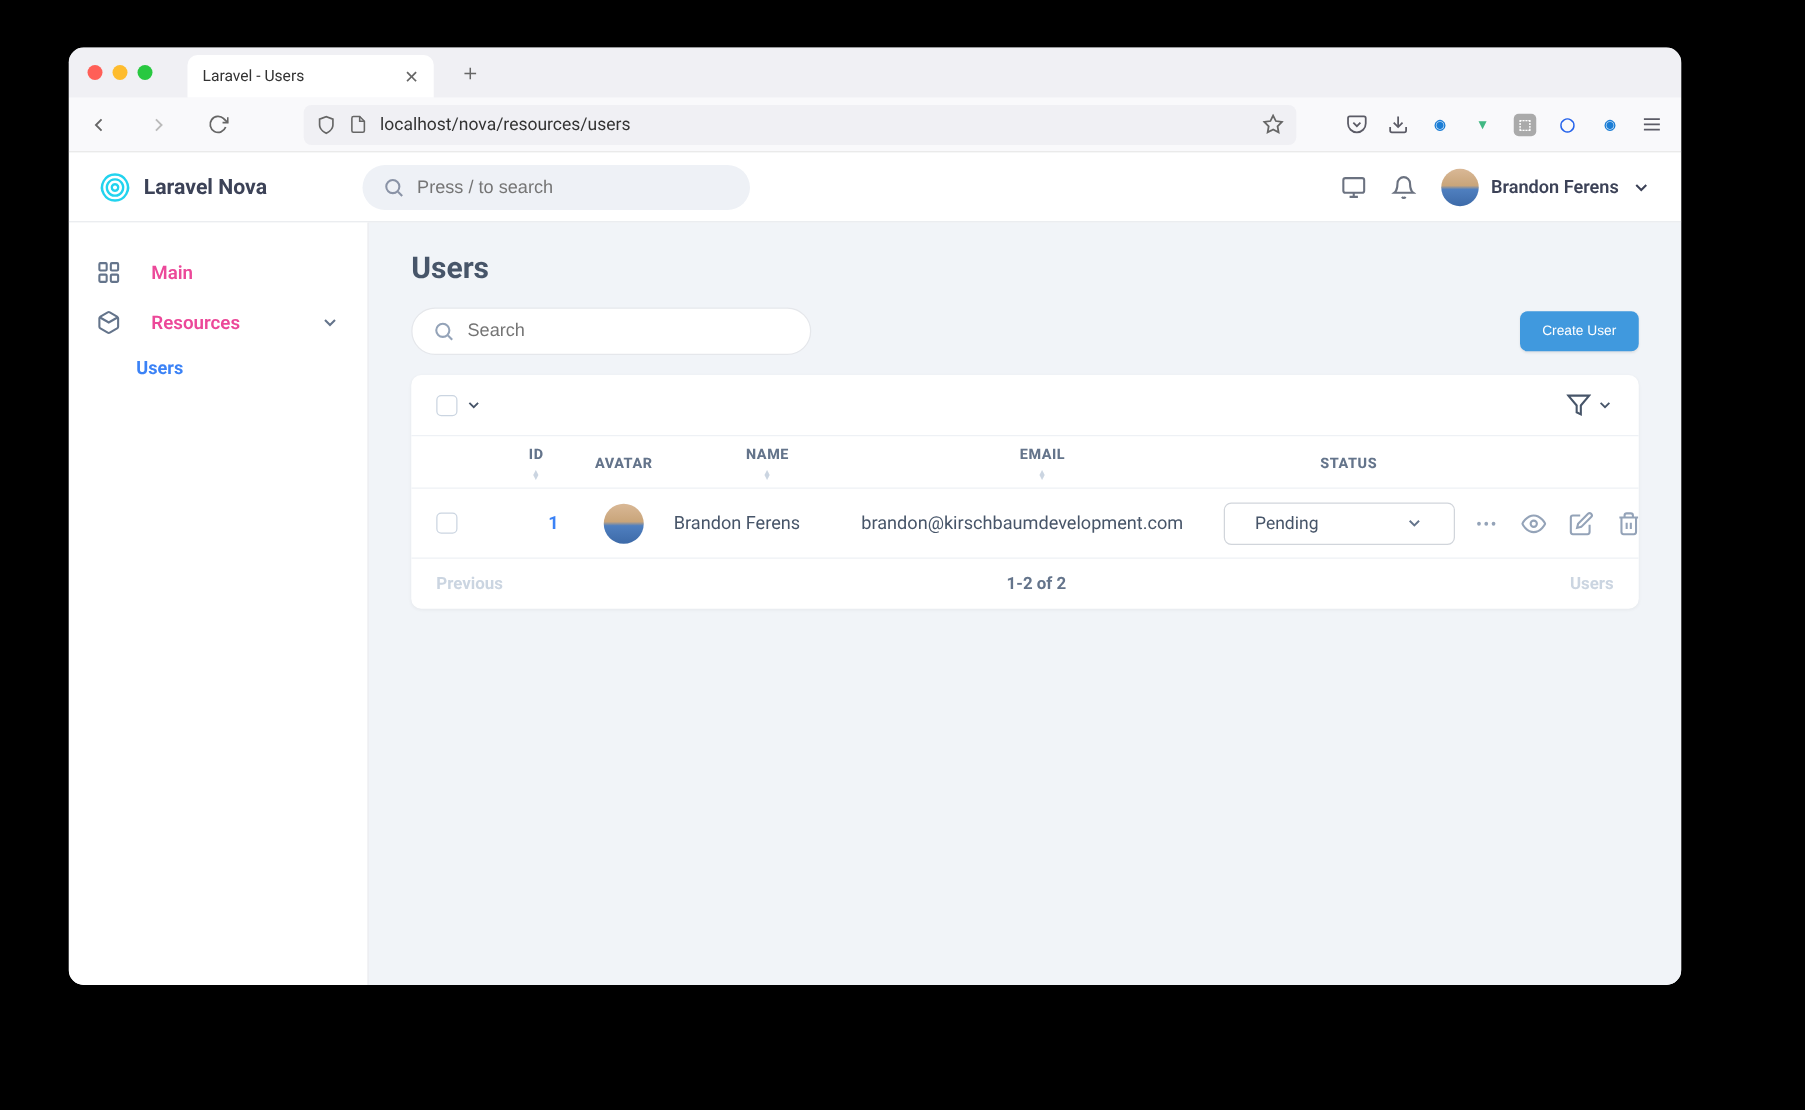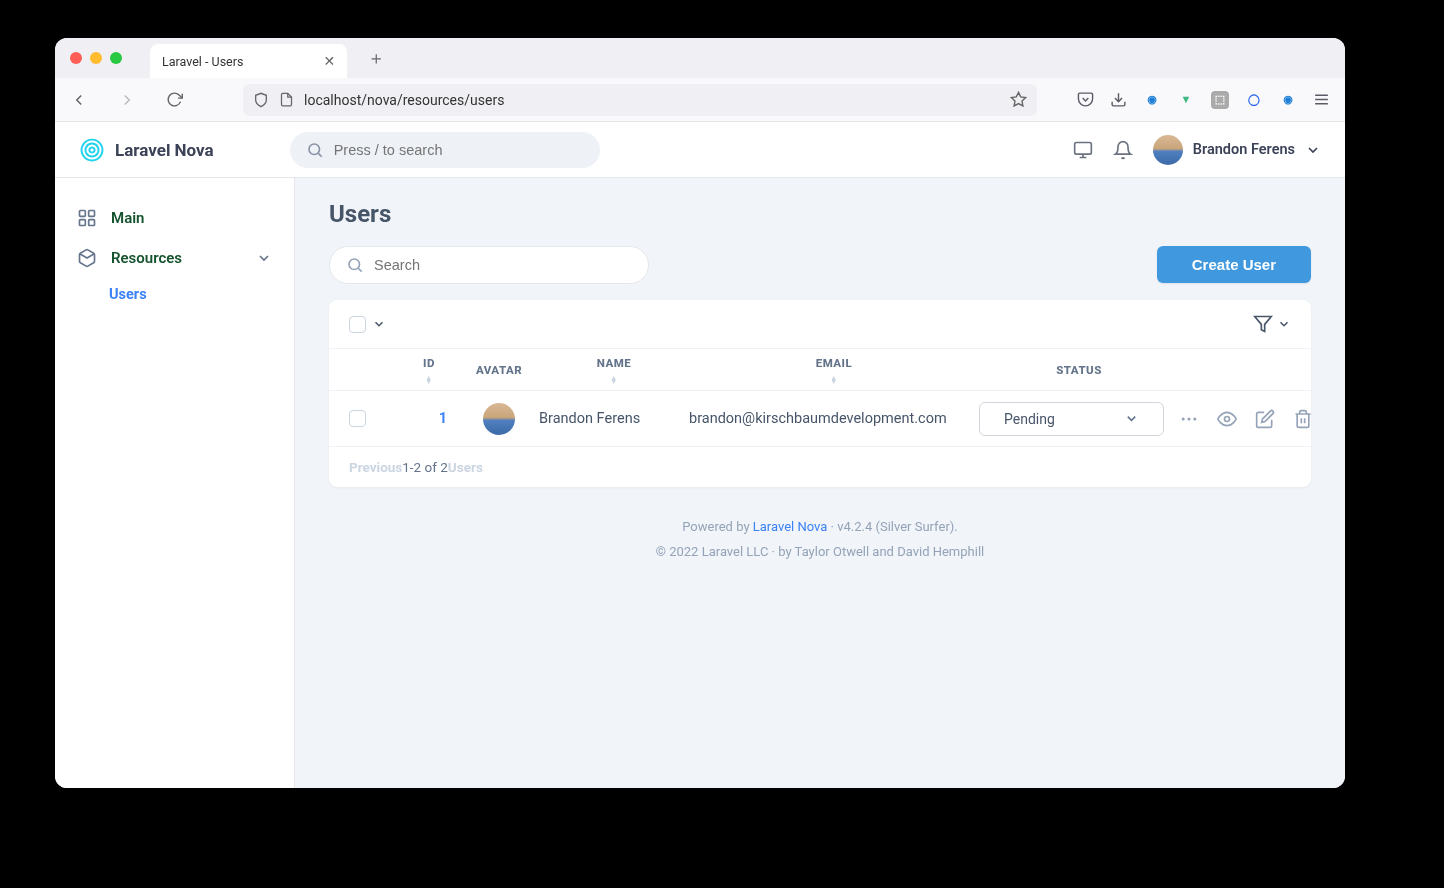--- a/index.html
+++ b/index.html
@@ -124,23 +124,23 @@
     }
     
     .app-body { display: flex; height: calc(100% - 140px); }
     .sidebar {
       width: 240px;
       background: #fff;
       border-right: 1px solid #e5e7eb;
       padding: 20px 12px;
     }
     .side-item {
-      display: flex; align-items: center; gap: 14px;
+      display: flex; align-items: center; gap: 24px;
       padding: 10px 10px;
-      color: #14532d;
+      color: #ec4899;
       font-size: 15px;
       font-weight: 600;
       border-radius: 6px;
       cursor: pointer;
     }
     .side-item svg { color: #64748b; }
     .side-item .chevron { margin-left: auto; }
     .side-sub {
       padding: 8px 10px 8px 42px;
       color: #3b82f6;
@@ -155,21 +155,21 @@
       overflow: auto;
     }
     .page-title {
       font-size: 24px;
       font-weight: 700;
       color: #475569;
       margin-bottom: 18px;
     }
     .toolbar {
       display: flex;
-      align-items: flex-start;
+      align-items: center;
       justify-content: space-between;
       margin-bottom: 16px;
     }
     .resource-search {
       background: #fff;
       border: 1px solid #e5e7eb;
       border-radius: 999px;
       height: 38px;
       width: 320px;
       display: flex;
@@ -177,25 +177,25 @@
       padding: 0 16px;
       gap: 10px;
       color: #94a3b8;
     }
     .resource-search input {
       border: none; background: transparent; outline: none; font-size: 14.5px; flex: 1; color: #475569;
     }
     .create-btn {
       background: #4099de;
       color: #fff;
-      font-weight: 700;
-      font-size: 15px;
+      font-weight: 400;
+      font-size: 11px;
       border: none;
       border-radius: 6px;
-      padding: 10px 35px;
+      padding: 10px 18px;
       cursor: pointer;
       box-shadow: 0 1px 2px rgba(0,0,0,0.08);
     }
     .card {
       background: #fff;
       border-radius: 8px;
       box-shadow: 0 1px 3px rgba(0,0,0,0.05);
       overflow: hidden;
     }
     .card-head {
@@ -240,27 +240,27 @@
     }
     .status-select {
       display: flex; align-items: center; justify-content: space-between;
       border: 1px solid #d1d5db; border-radius: 6px;
       padding: 8px 24px; width: 185px; font-size: 14px; color: #475569;
       cursor: pointer;
     }
     .row-actions { display: flex; justify-content: flex-end; gap: 18px; color: #94a3b8; }
     .row-actions > * { cursor: pointer; }
     .pager {
-      display: flex; align-items: center; justify-content: flex-start;
+      display: flex; align-items: center; justify-content: space-between;
       padding: 12px 20px;
       font-size: 13.5px;
       color: #cbd5e1;
       font-weight: 700;
     }
-    .pager .count { color: #64748b; font-weight: 400; }
+    .pager .count { color: #64748b; font-weight: 700; }
     .footer {
       text-align: center;
       font-size: 13px;
       color: #94a3b8;
       margin-top: 28px;
       line-height: 1.9;
     }
     .footer a { color: #3b82f6; text-decoration: none; }
     svg { flex-shrink: 0; }
   </style>
@@ -483,21 +483,15 @@
           </div>
         </div>
 
         <div class="pager">
           <span>Previous</span>
           <span class="count">1-2 of 2</span>
           <span>Users</span>
         </div>
       </div>
 
-      <div class="footer">
-        <div>
-          <span>Powered by </span><a href="#">Laravel Nova</a><span> · v4.2.4 (Silver Surfer).</span>
-        </div>
-        <div>© 2022 Laravel LLC · by Taylor Otwell and David Hemphill</div>
-      </div>
     </div>
   </div>
 </div>
 
 </body></html>

